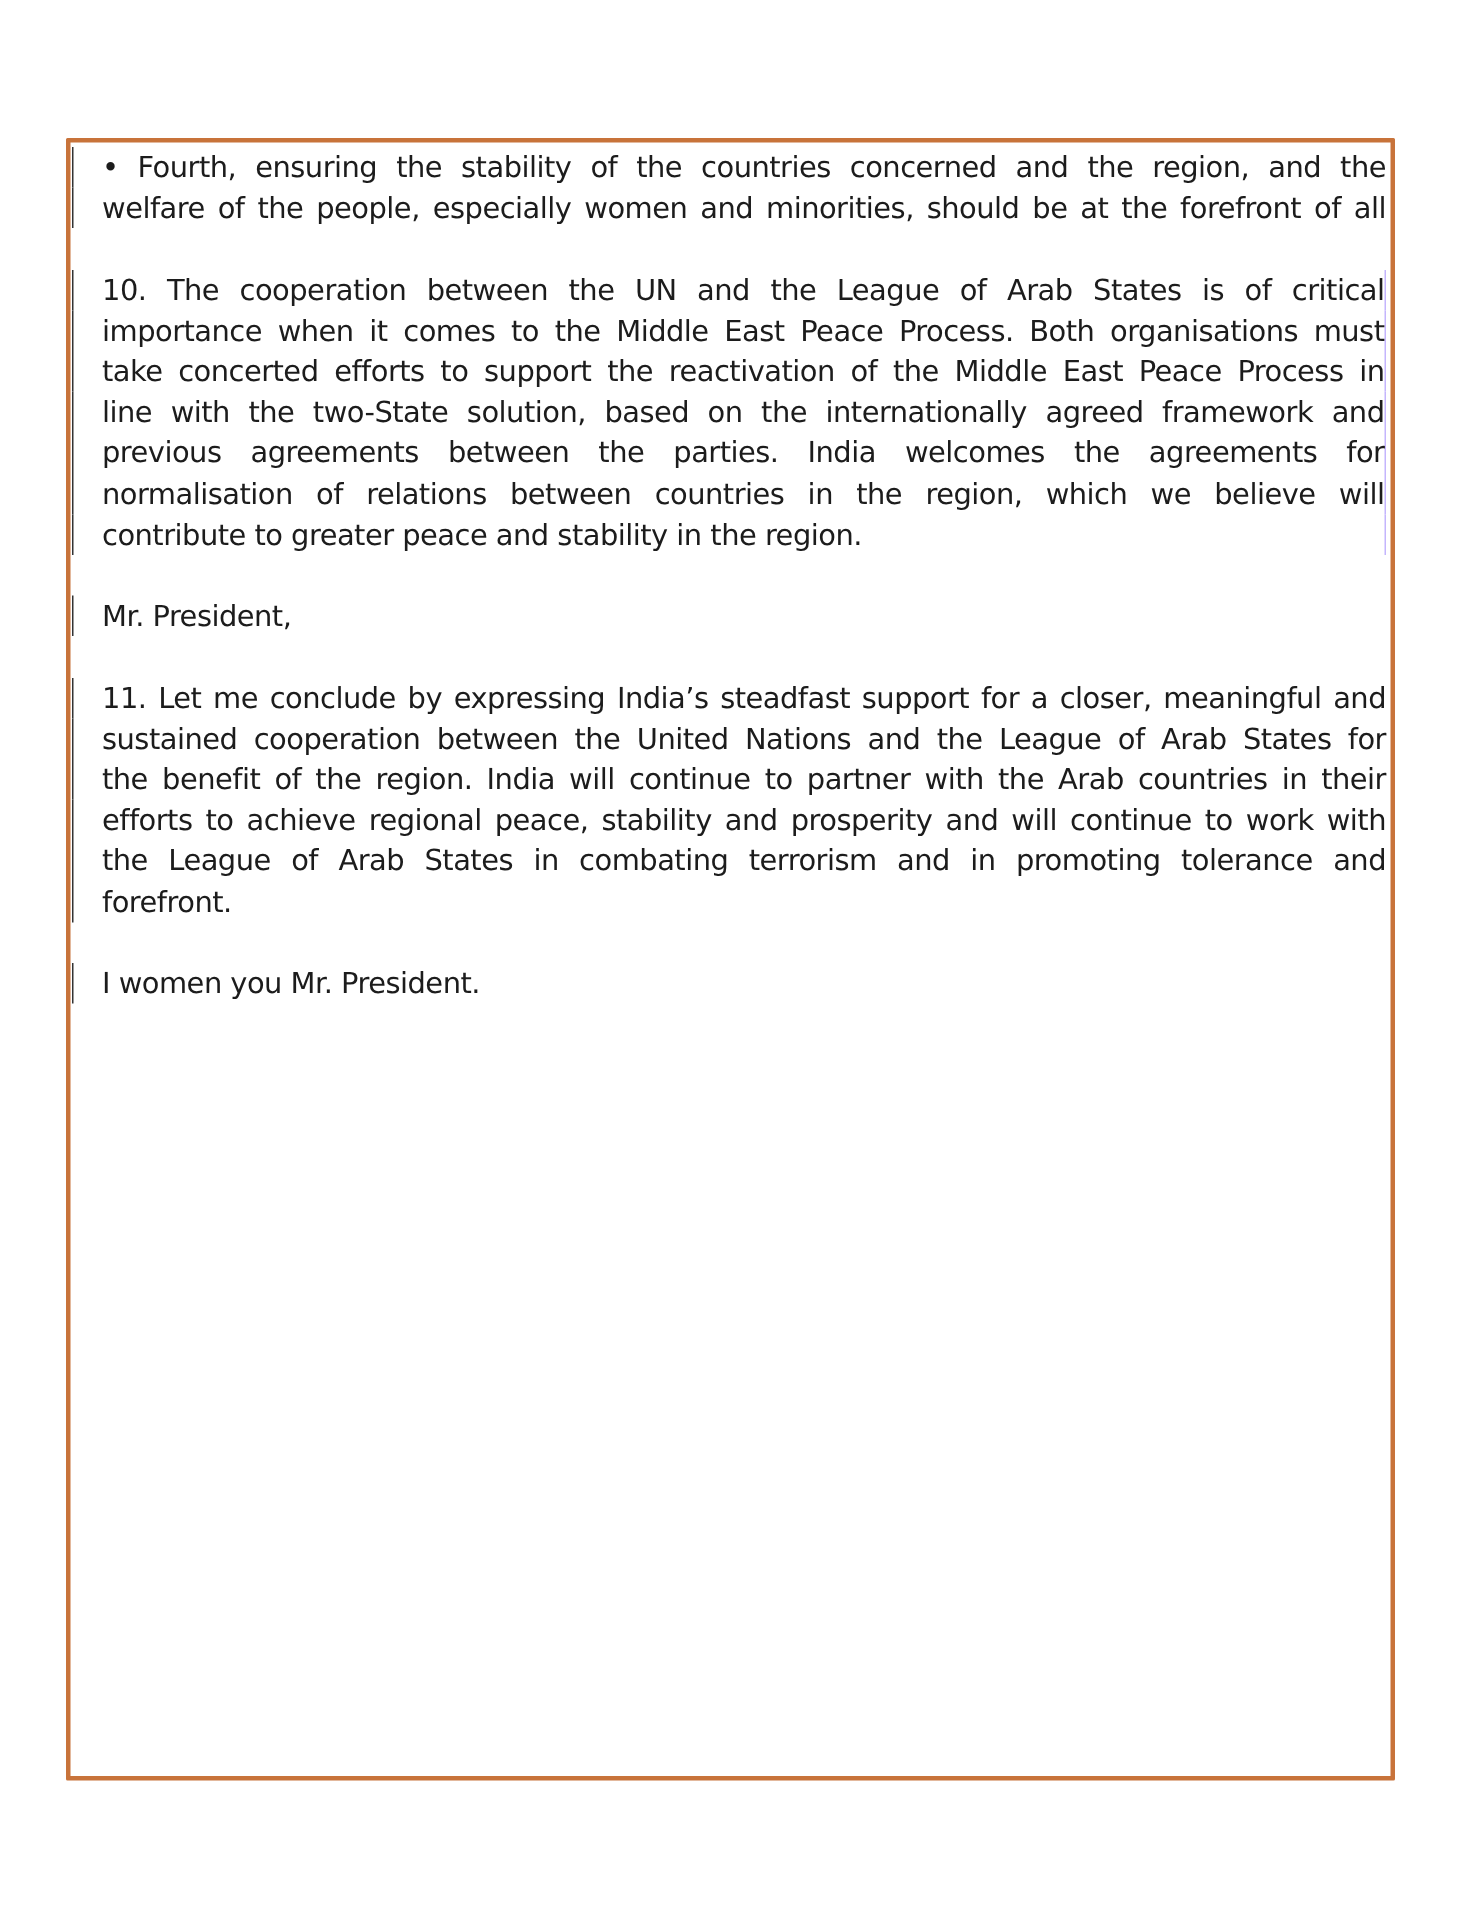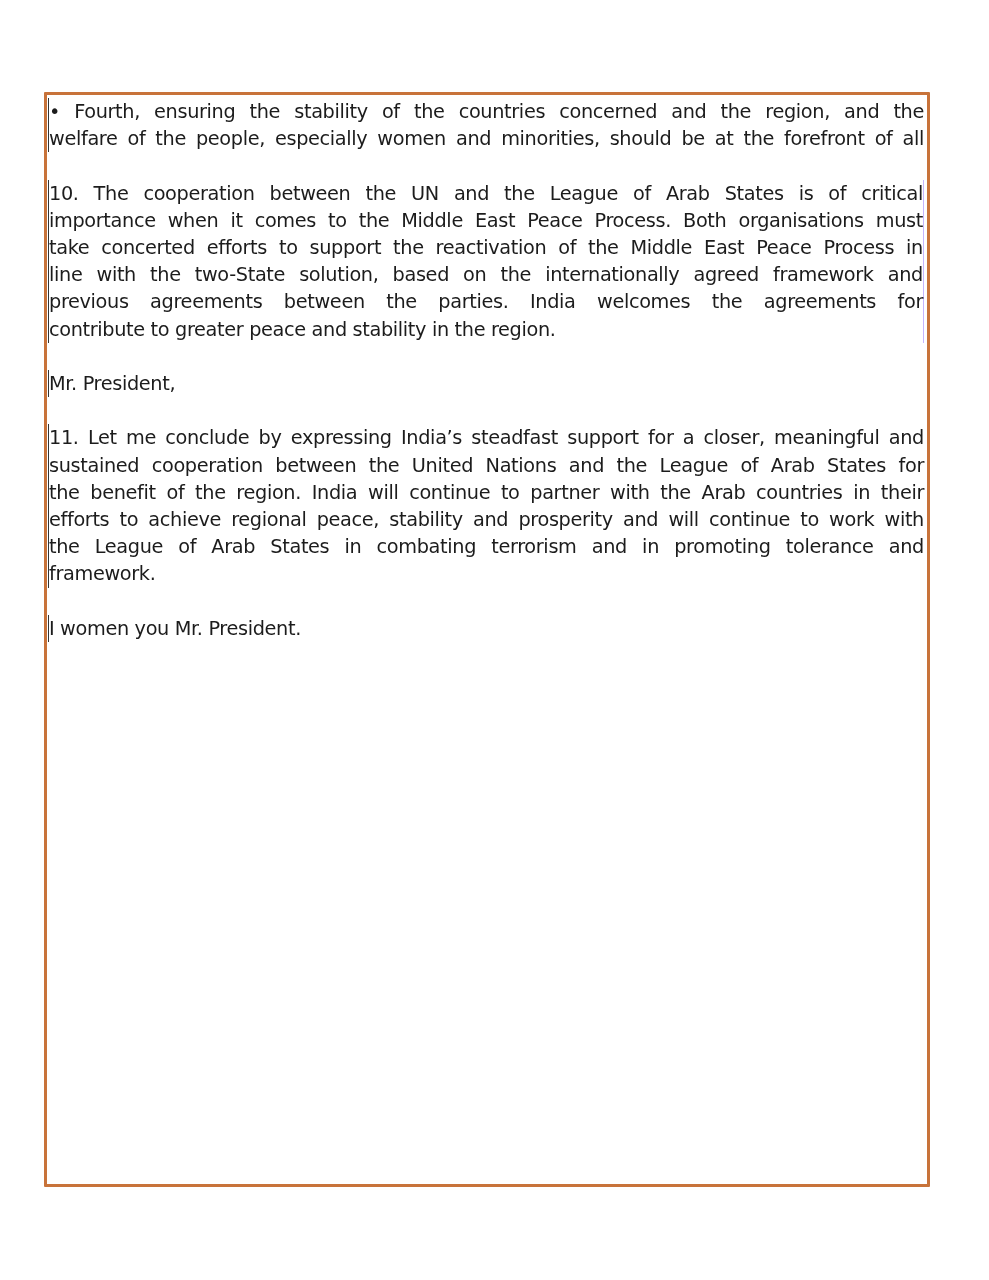--- a/index.html
+++ b/index.html
@@ -15,50 +15,51 @@
     position: absolute;
     left: 48px; top: 98px;
     width: 876px;
     font-family: "DejaVu Sans", sans-serif;
     font-size: 19.3px;
     line-height: 27.2px;
     color: #1c1c1c;
     letter-spacing: -0.35px;
   }
   .para { margin: 0 0 27.2px 0; text-align: justify; text-align-last: left; }
-  .para .ln { display: block; padding-left: 0; }
+  .para .ln { display: block; padding-left: 19px; }
   .para.ruled .ln { border-left: 1px solid #333; }
   .para.ruled-r .ln { border-right: 1px solid #c4b5fd; }
   .ln.just { text-align: justify; text-align-last: justify; }
 </style>
 </head>
 <body>
 
 <div class="frame"></div>
 
 <div class="content">
   <p class="para ruled">
     <span class="ln just">• Fourth, ensuring the stability of the countries concerned and the region, and the</span>
     <span class="ln just">welfare of the people, especially women and minorities, should be at the forefront of all</span>
   </p>
   <p class="para ruled ruled-r">
     <span class="ln just">10. The cooperation between the UN and the League of Arab States is of critical</span>
     <span class="ln just">importance when it comes to the Middle East Peace Process. Both organisations must</span>
     <span class="ln just">take concerted efforts to support the reactivation of the Middle East Peace Process in</span>
     <span class="ln just">line with the two-State solution, based on the internationally agreed framework and</span>
     <span class="ln just">previous agreements between the parties. India welcomes the agreements for</span>
+    <span class="ln just">normalisation of relations between countries in the region, which we believe will</span>
     <span class="ln">contribute to greater peace and stability in the region.</span>
   </p>
   <p class="para ruled">
     <span class="ln">Mr. President,</span>
   </p>
   <p class="para ruled">
     <span class="ln just">11. Let me conclude by expressing India’s steadfast support for a closer, meaningful and</span>
     <span class="ln just">sustained cooperation between the United Nations and the League of Arab States for</span>
     <span class="ln just">the benefit of the region. India will continue to partner with the Arab countries in their</span>
     <span class="ln just">efforts to achieve regional peace, stability and prosperity and will continue to work with</span>
     <span class="ln just">the League of Arab States in combating terrorism and in promoting tolerance and</span>
-    <span class="ln">framework.</span>
+    <span class="ln">forefront.</span>
   </p>
   <p class="para ruled">
     <span class="ln">I women you Mr. President.</span>
   </p>
 </div>
 
 </body></html>

